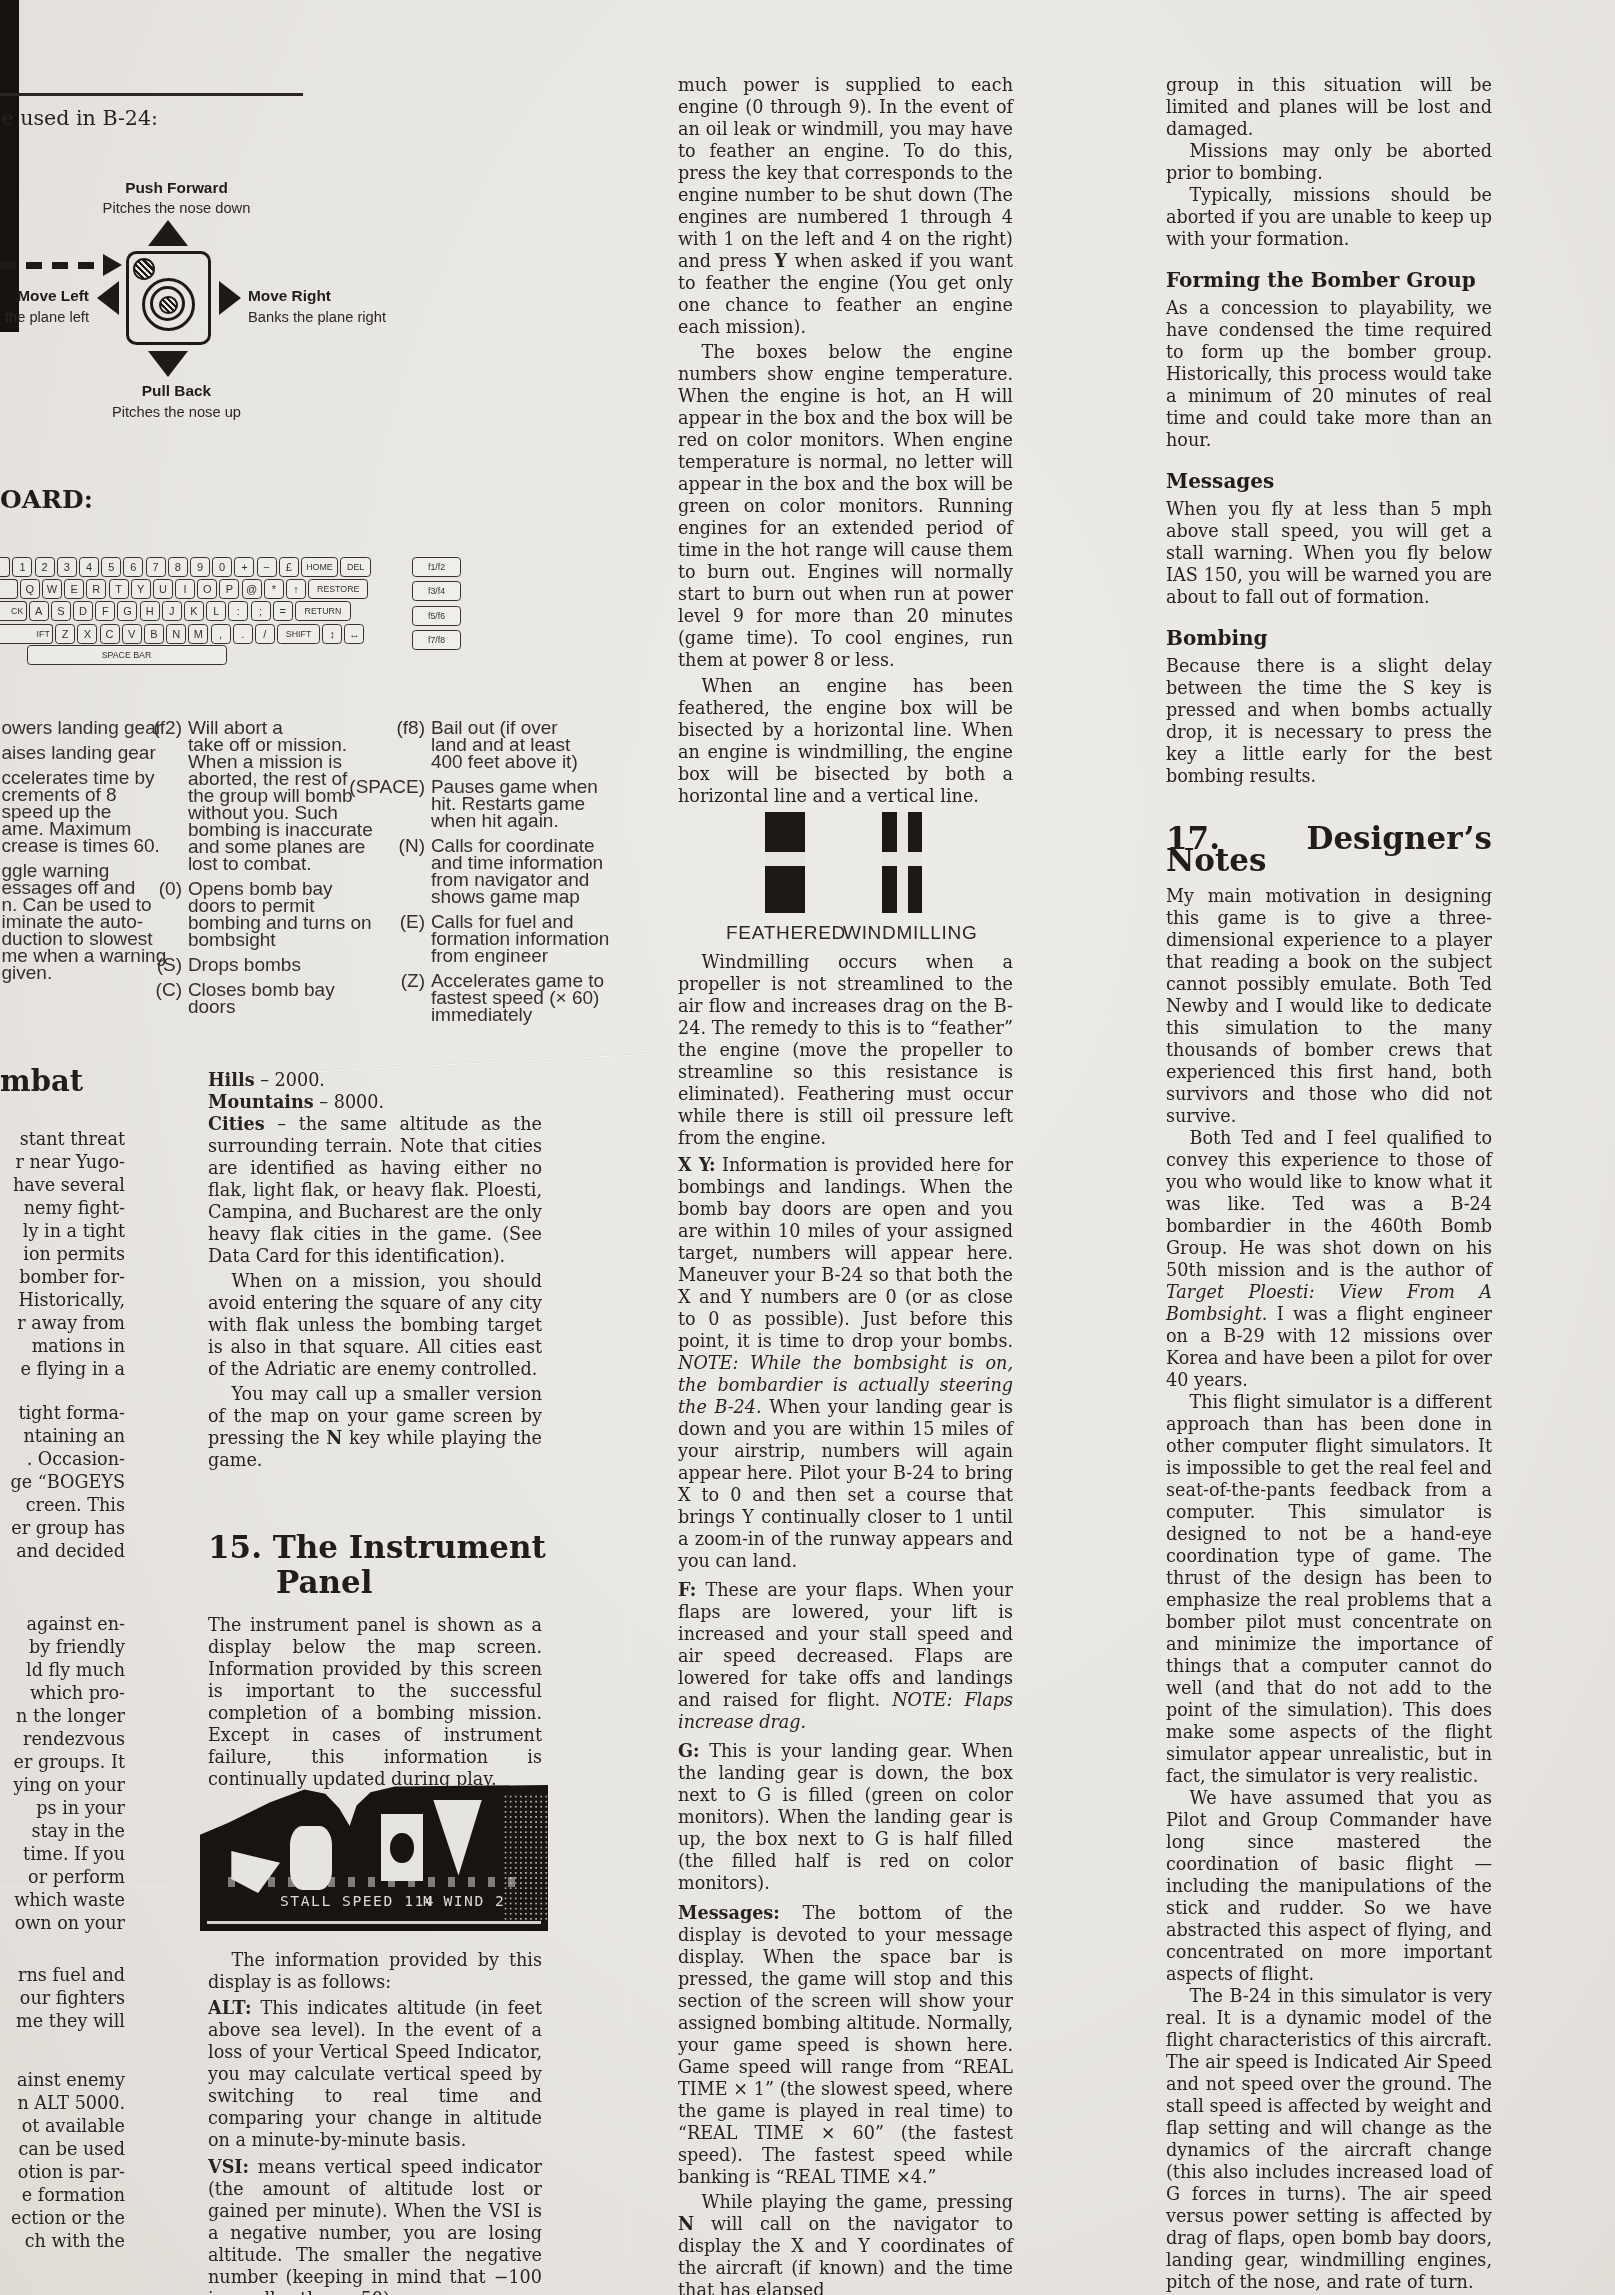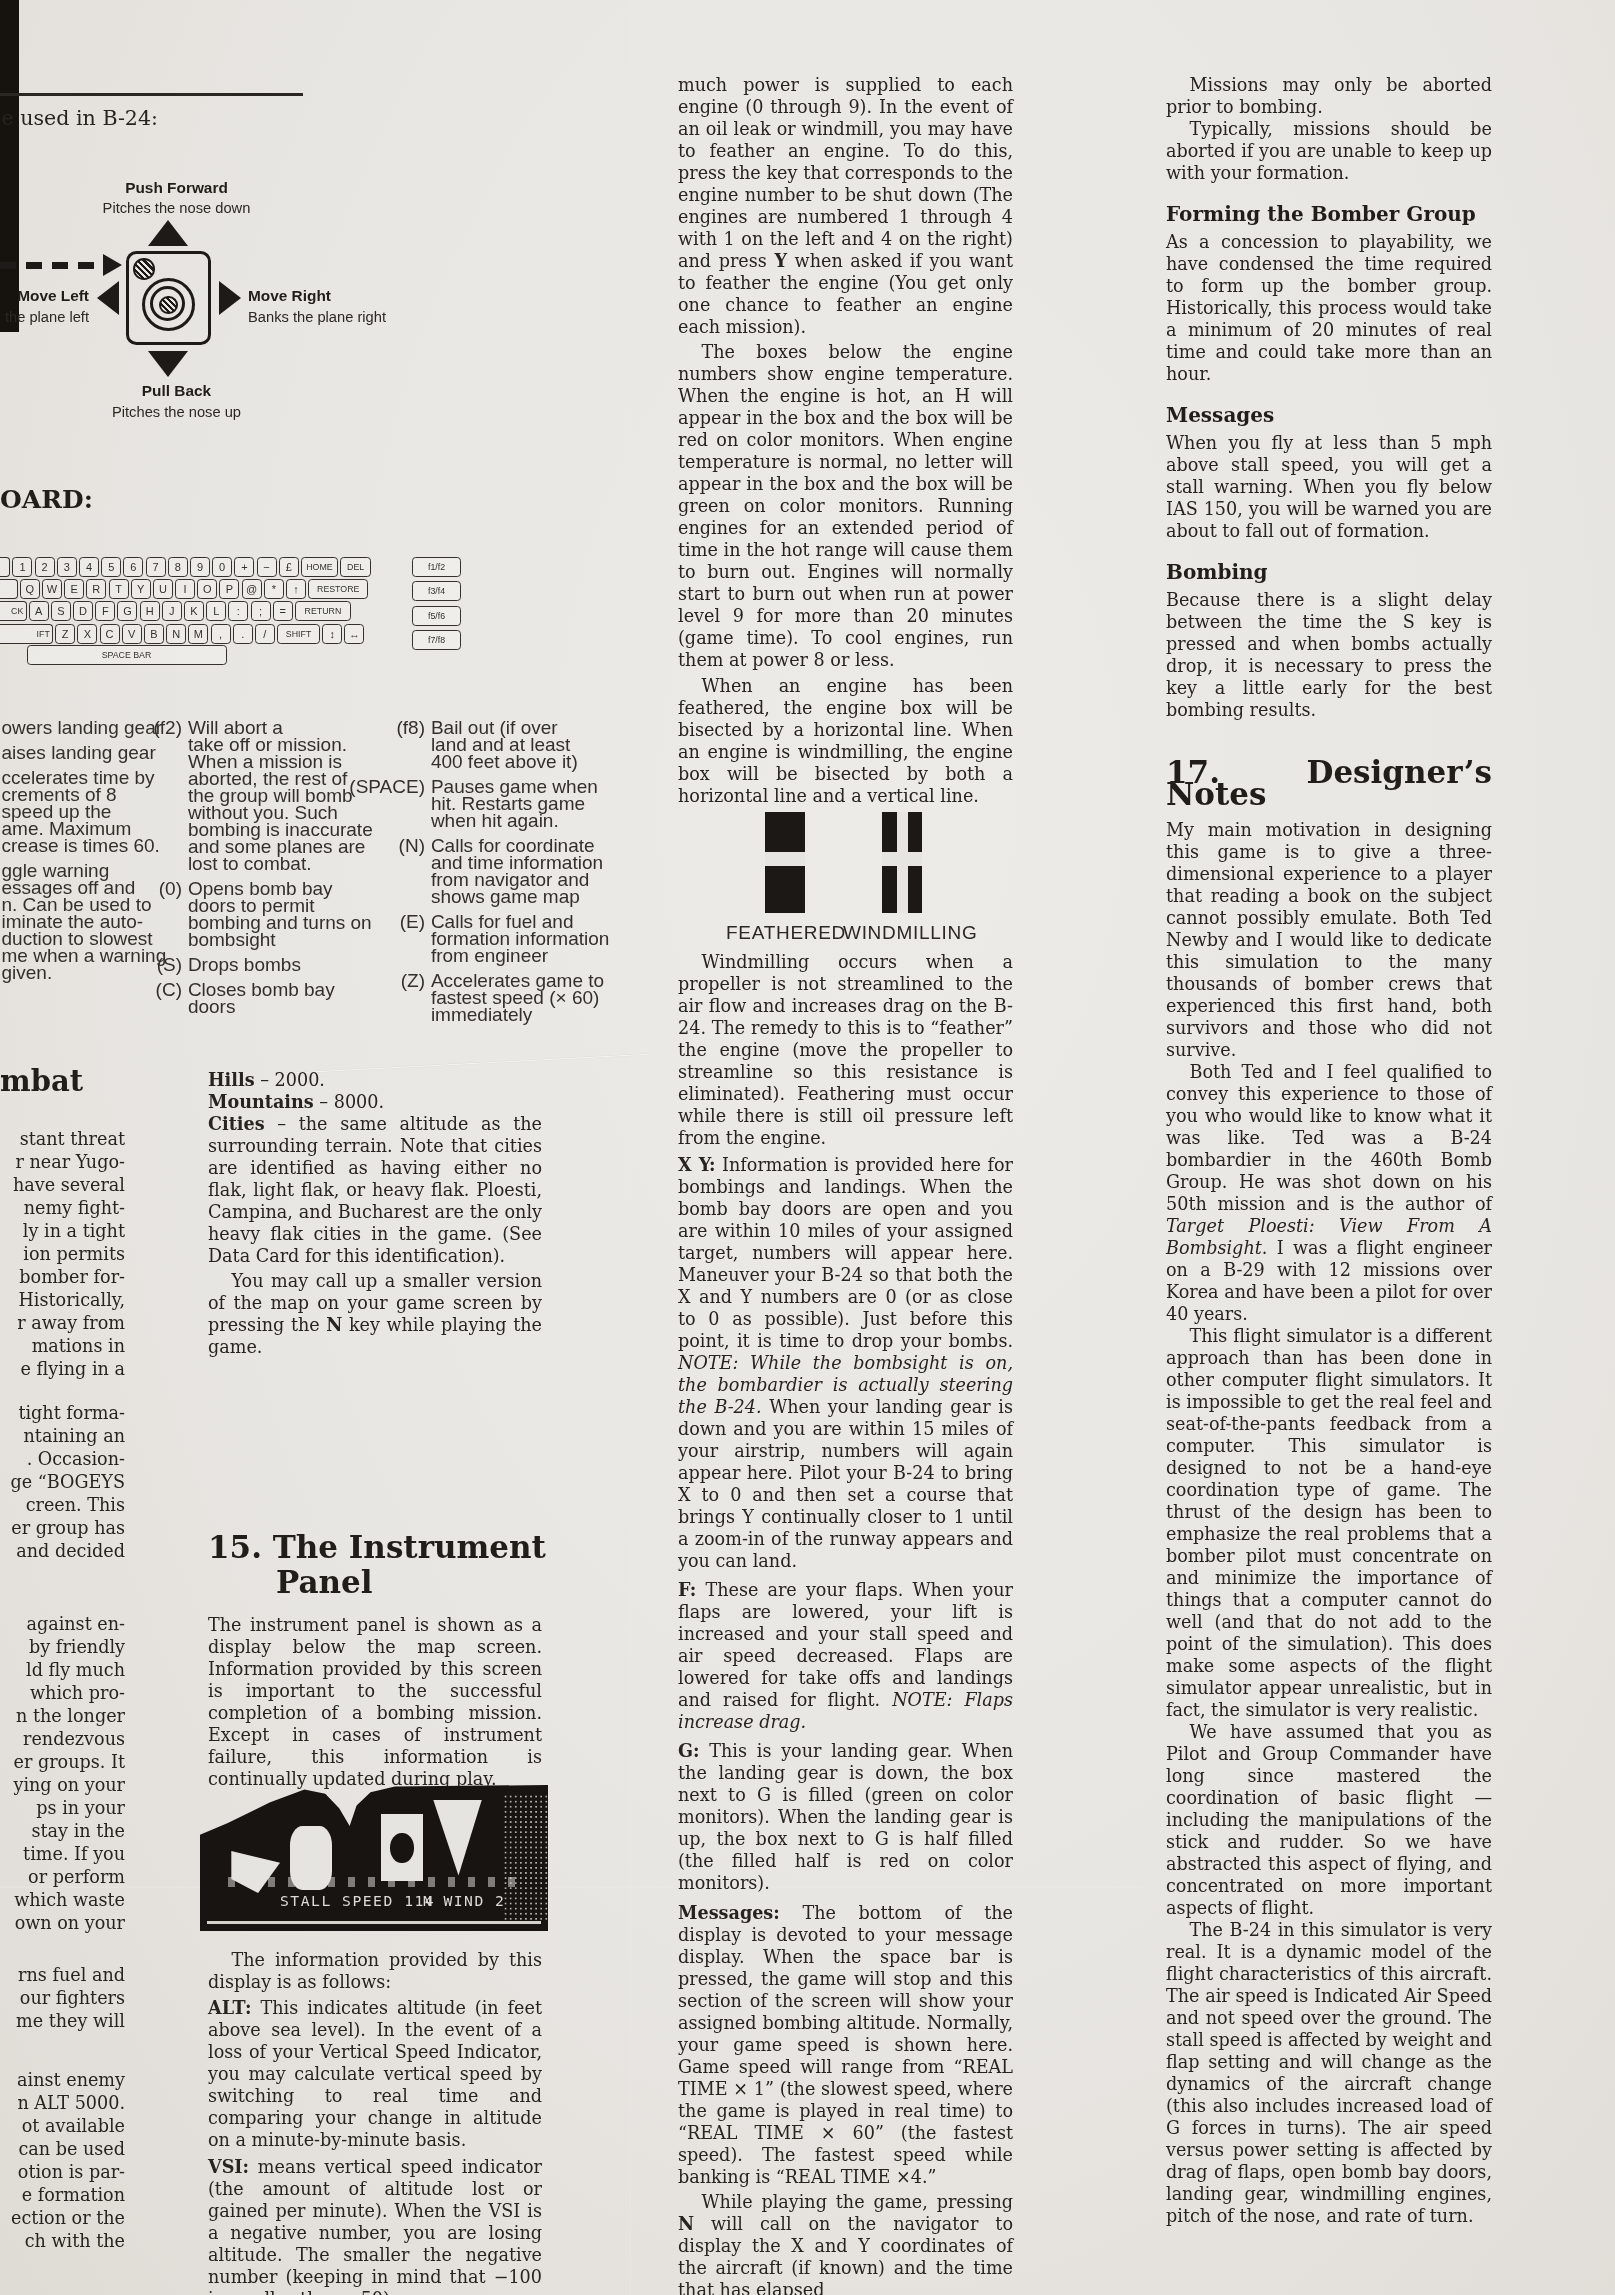--- a/index.html
+++ b/index.html
@@ -339,20 +339,21 @@
       <div class="frag-line">otion is par-</div>
       <div class="frag-line">e formation</div>
       <div class="frag-line">ection or the</div>
       <div class="frag-line">ch with the</div>
     </div>
 
   <div class="abs body" style="left:208px;top:1069px;width:334px;">
     <p><span class="rt-b">Hills</span><span> – 2000.</span></p>
     <p><span class="rt-b">Mountains</span><span> – 8000.</span></p>
     <p><span class="rt-b">Cities</span><span> – the same altitude as the surrounding terrain. Note that cities are identified as having either no flak, light flak, or heavy flak. Ploesti, Campina, and Bucharest are the only heavy flak cities in the game. (See Data Card for this identification).</span></p>
+    <p class="ind mt4">When on a mission, you should avoid entering the square of any city with flak unless the bombing target is also in that square. All cities east of the Adriatic are enemy controlled.</p>
     <p class="ind mt4"><span>You may call up a smaller version of the map on your game screen by pressing the </span><span class="rt-b">N</span><span> key while playing the game.</span></p>
   </div>
 
   <div class="abs serifhead" style="left:208px;top:1530px;font-size:31px;line-height:35px;">
     <div>15. The Instrument</div>
     <div style="margin-left:68px;">Panel</div>
   </div>
 
   <div class="abs body" style="left:208px;top:1614px;width:334px;">The instrument panel is shown as a display below the map screen. Information provided by this screen is important to the successful completion of a bombing mission. Except in cases of instrument failure, this information is continually updated during play.</div>
 
@@ -395,20 +396,21 @@
 
     <p class="ind">Windmilling occurs when a propeller is not streamlined to the air flow and increases drag on the B-24. The remedy to this is to “feather” the engine (move the propeller to streamline so this resistance is eliminated). Feathering must occur while there is still oil pressure left from the engine.</p>
     <p class="mt6"><span class="rt-b">X Y:</span><span> Information is provided here for bombings and landings. When the bomb bay doors are open and you are within 10 miles of your assigned target, numbers will appear here. Maneuver your B-24 so that both the X and Y numbers are 0 (or as close to 0 as possible). Just before this point, it is time to drop your bombs. </span><span class="rt-i">NOTE: While the bombsight is on, the bombardier is actually steering the B-24.</span><span> When your landing gear is down and you are within 15 miles of your airstrip, numbers will again appear here. Pilot your B-24 to bring X to 0 and then set a course that brings Y continually closer to 1 until a zoom-in of the runway appears and you can land.</span></p>
     <p class="mt10"><span class="rt-b">F:</span><span> These are your flaps. When your flaps are lowered, your lift is increased and your stall speed and air speed decreased. Flaps are lowered for take offs and landings and raised for flight. </span><span class="rt-i">NOTE: Flaps increase drag.</span></p>
     <p class="mt10"><span class="rt-b">G:</span><span> This is your landing gear. When the landing gear is down, the box next to G is filled (green on color monitors). When the landing gear is up, the box next to G is half filled (the filled half is red on color monitors).</span></p>
     <p class="mt10"><span class="rt-b">Messages:</span><span> The bottom of the display is devoted to your message display. When the space bar is pressed, the game will stop and this section of the screen will show your assigned bombing altitude. Normally, your game speed is shown here. Game speed will range from “REAL TIME × 1” (the slowest speed, where the game is played in real time) to “REAL TIME × 60” (the fastest speed). The fastest speed while banking is “REAL TIME ×4.”</span></p>
     <p class="ind mt4"><span>While playing the game, pressing </span><span class="rt-b">N</span><span> will call on the navigator to display the X and Y coordinates of the aircraft (if known) and the time that has elapsed</span></p>
   </div>
 
   <div class="abs body" style="left:1166px;top:74px;width:326px;">
+    <p>group in this situation will be limited and planes will be lost and damaged.</p>
     <p class="ind">Missions may only be aborted prior to bombing.</p>
     <p class="ind">Typically, missions should be aborted if you are unable to keep up with your formation.</p>
     <h3 class="serifhead mt26" style="font-size:20px;margin:19px 0 5.9px 0;">Forming the Bomber Group</h3>
     <p>As a concession to playability, we have condensed the time required to form up the bomber group. Historically, this process would take a minimum of 20 minutes of real time and could take more than an hour.</p>
     <h3 class="serifhead" style="font-size:20px;margin:19px 0 5.9px 0;">Messages</h3>
     <p>When you fly at less than 5 mph above stall speed, you will get a stall warning. When you fly below IAS 150, you will be warned you are about to fall out of formation.</p>
     <h3 class="serifhead" style="font-size:20px;margin:19px 0 5.9px 0;">Bombing</h3>
     <p>Because there is a slight delay between the time the S key is pressed and when bombs actually drop, it is necessary to press the key a little early for the best bombing results.</p>
     <h2 class="serifhead" style="font-size:31px;margin:40px 0 14.7px 0;">17. Designer’s Notes</h2>
     <p>My main motivation in designing this game is to give a three-dimensional experience to a player that reading a book on the subject cannot possibly emulate. Both Ted Newby and I would like to dedicate this simulation to the many thousands of bomber crews that experienced this first hand, both survivors and those who did not survive.</p>

